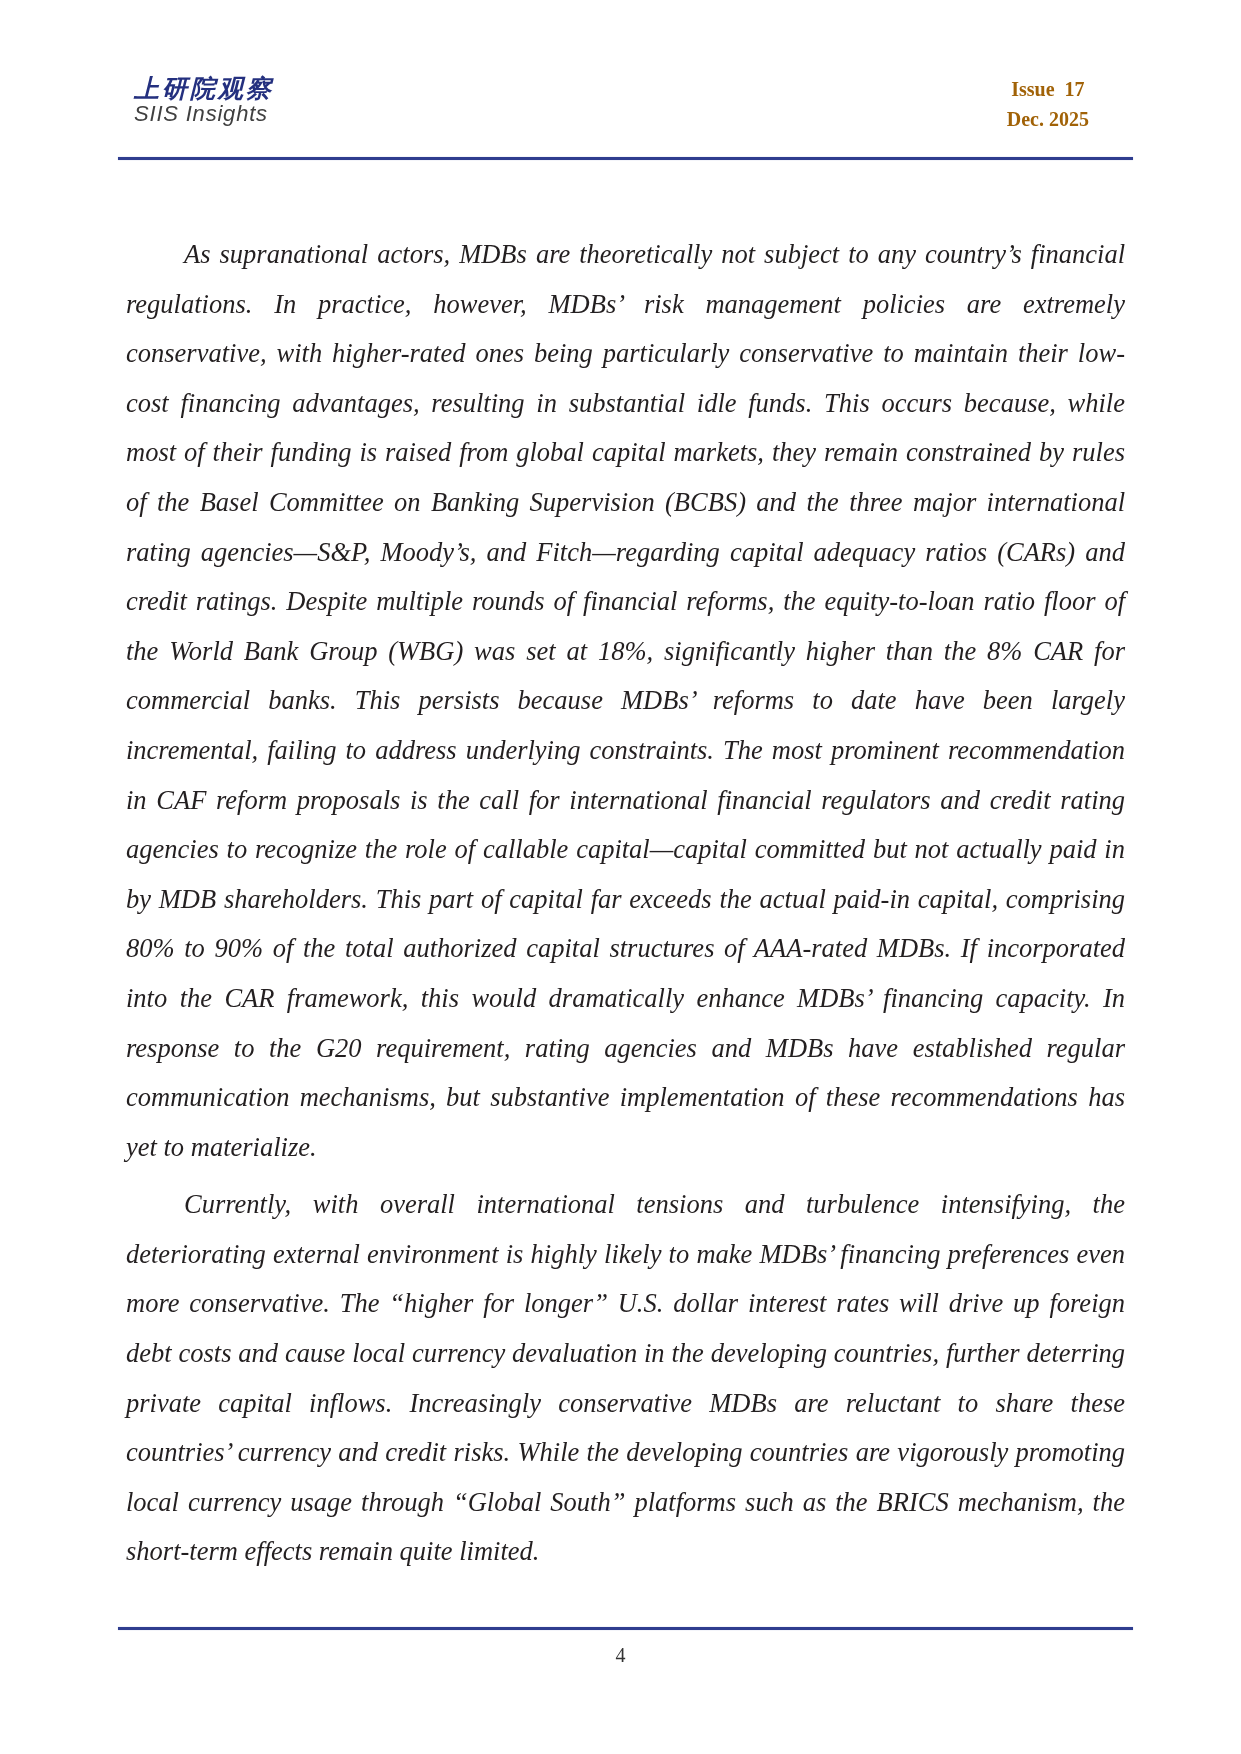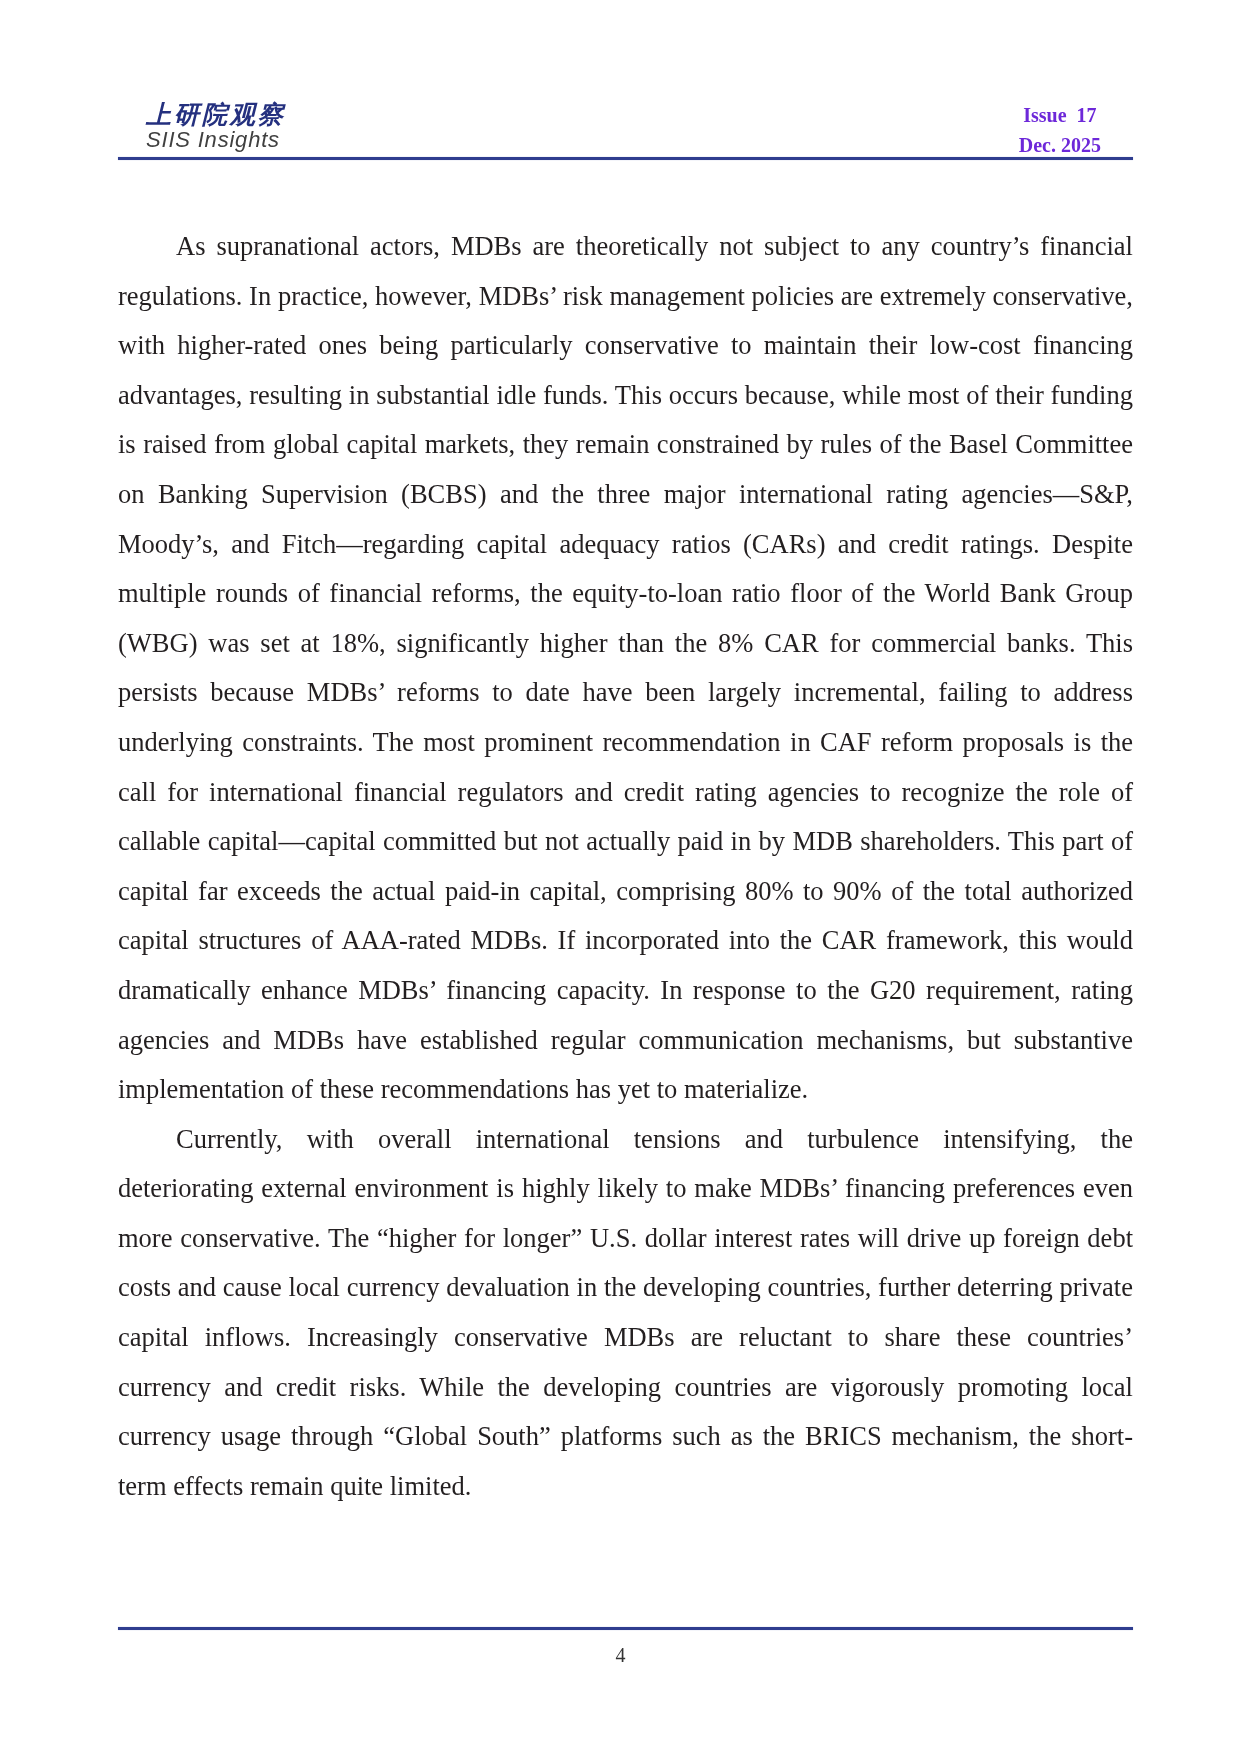--- a/index.html
+++ b/index.html
@@ -15,25 +15,24 @@
     }
     .page {
       position: absolute;
       left: 0; top: 0;
       width: 1241px;
       height: 1754px;
       background: #ffffff;
     }
     .header {
       position: absolute;
-      left: 130px;
+      left: 118px;
       top: 72px;
       width: 1015px;
       height: 80px;
-      margin-top: 26px;
     }
     .logo {
       position: absolute;
       left: 16px;
       top: 2px;
     }
     .logo-cn {
       font-family: "DejaVu Serif", serif;
       font-style: italic;
       font-weight: bold;
@@ -54,21 +53,21 @@
       display: block;
       margin-top: 0px;
     }
     .issue-info {
       position: absolute;
       right: 44px;
       top: 2px;
       text-align: center;
       font-family: "Liberation Serif", serif;
       font-weight: bold;
-      color: #6d28d9;
+      color: #a16207;
       font-size: 20px;
       line-height: 30px;
     }
     .issue-info span { display: block; }
     .rule {
       position: absolute;
       left: 118px;
       width: 1015px;
       height: 3px;
       background: #2f3d8f;
@@ -82,23 +81,24 @@
       top: 222px;
       width: 1015px;
       font-family: "Liberation Serif", serif;
       font-size: 26.5px;
       line-height: 49.6px;
       color: #231f20;
       text-align: justify;
       hyphens: none;
     }
     .body-text p {
-      margin: 0;
+      margin: 8px;
       text-indent: 58px;
       text-align: justify;
+      font-style: italic;
     }
     .page-number {
       position: absolute;
       left: 0;
       width: 1241px;
       top: 1640px;
       text-align: center;
       font-family: "Liberation Serif", serif;
       font-size: 20px;
       color: #333333;

